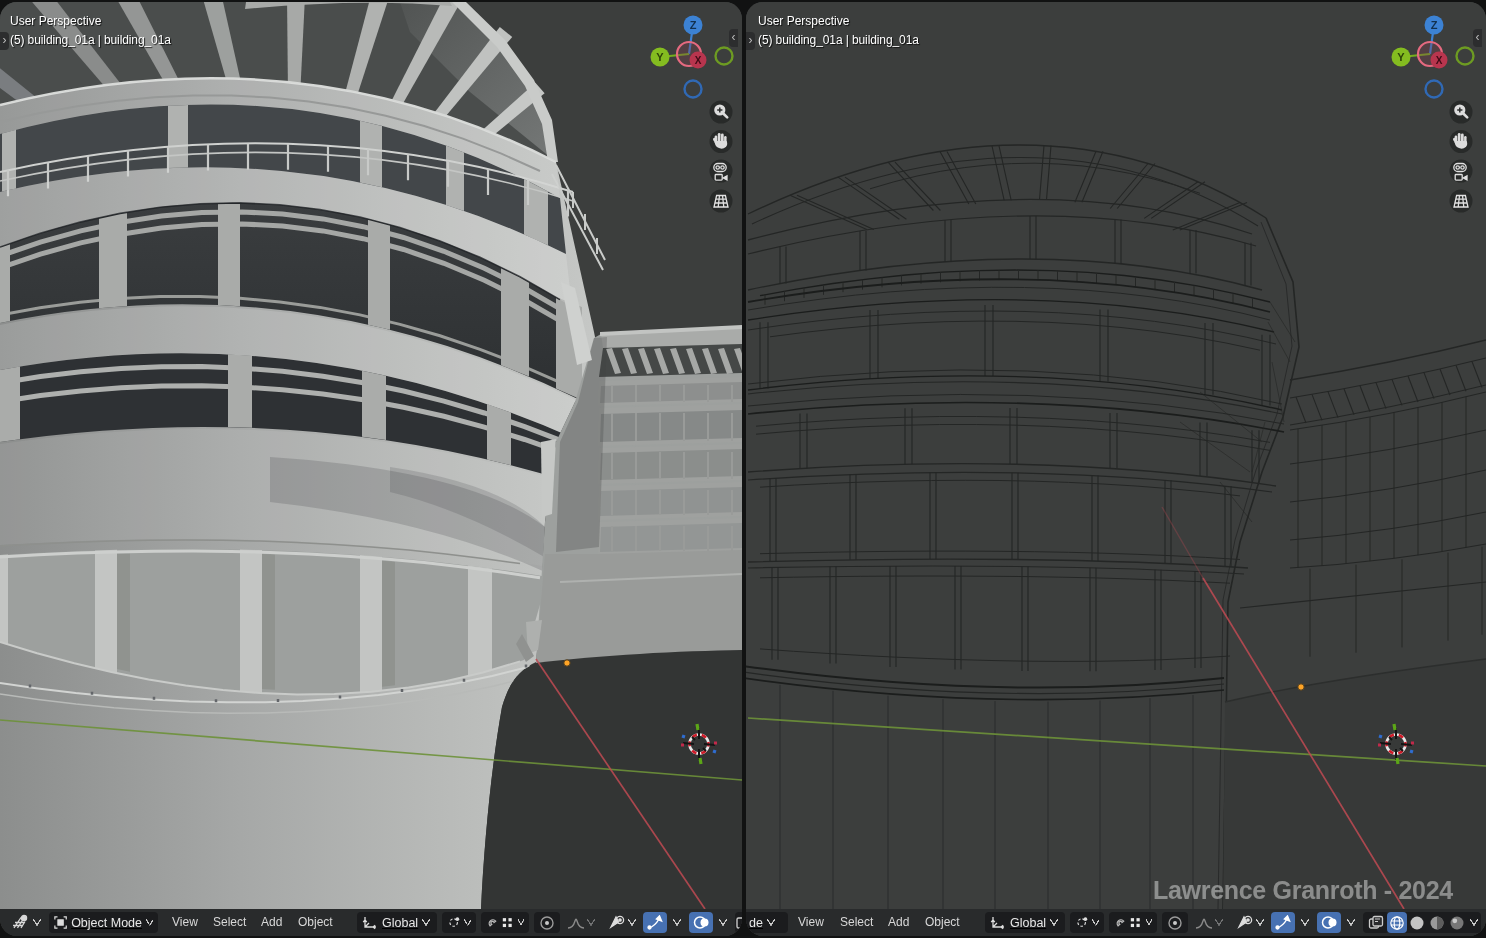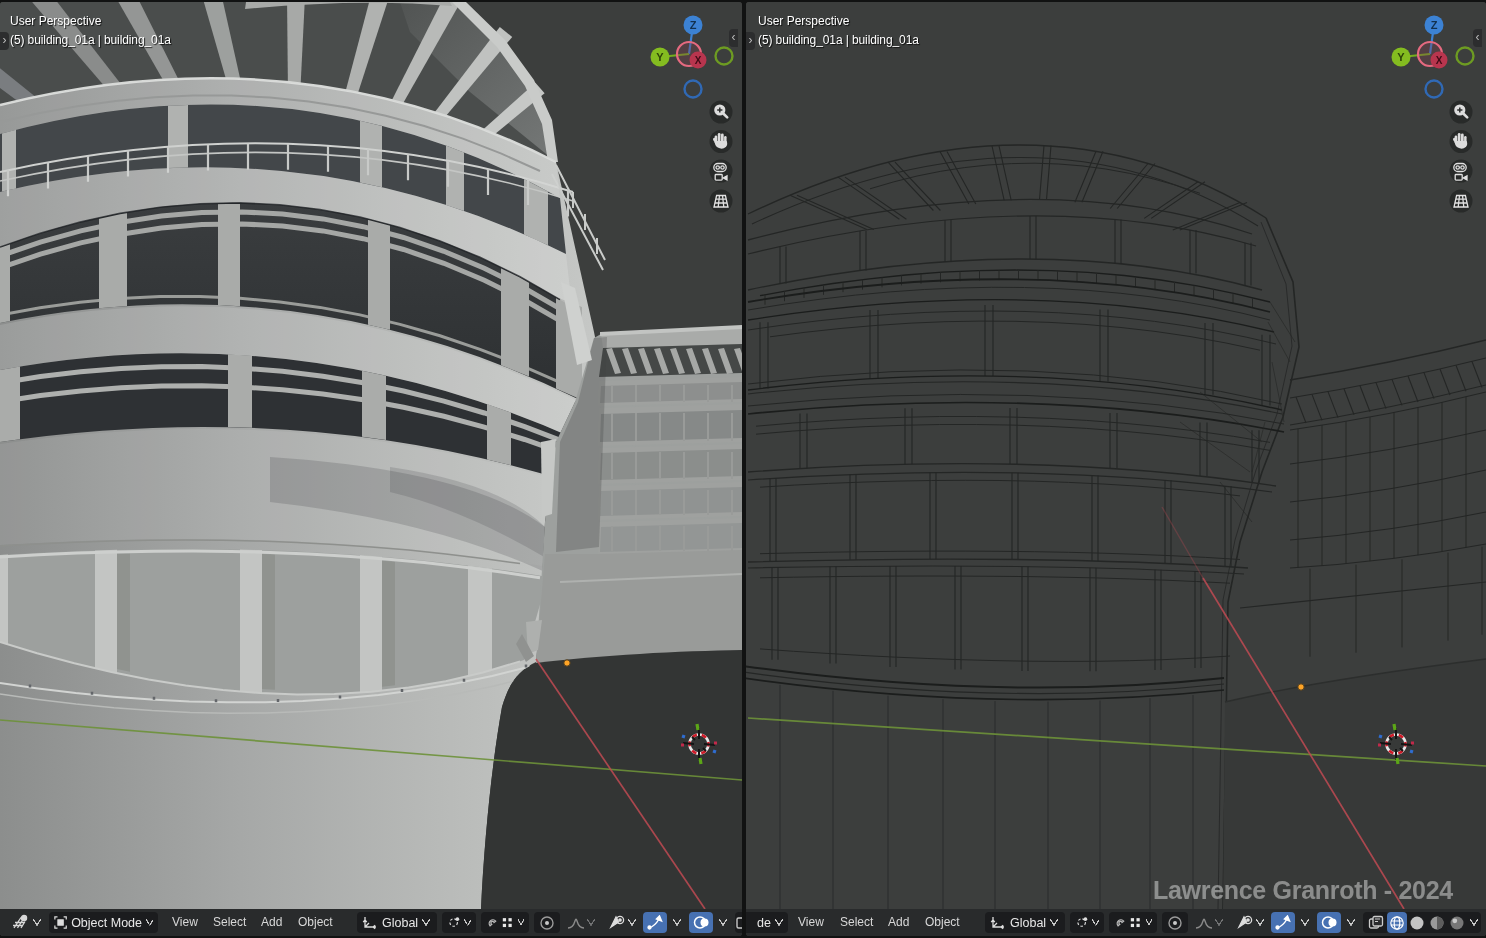--- a/index.html
+++ b/index.html
@@ -1,30 +1,30 @@
 <!DOCTYPE html>
 <html><head><meta charset="utf-8"><style>
 * { margin:0; padding:0; box-sizing:border-box; }
 html,body { width:1486px; height:938px; background:#111212; overflow:hidden;
   font-family:"Liberation Sans", sans-serif; }
 .abs { position:absolute; }
-#vpL, #vpR { position:absolute; top:2px; height:934px; border-radius:3px; overflow:hidden; background:#3c3e3d; }
+#vpL, #vpR { position:absolute; top:2px; height:934px; border-radius:17px; overflow:hidden; background:#3c3e3d; }
 #vpL { left:0; width:742px; }
 #vpR { left:746px; width:740px; }
 .vhdr { position:absolute; top:12px; color:#fff; font-size:12px;
   text-shadow:1px 1px 1px rgba(0,0,0,0.8); letter-spacing:0; }
 .vhdr .h1 { margin-bottom:5px; }
 .vhdr .h2 { letter-spacing:-0.1px; }
 .etab { position:absolute; width:9px; height:18px; background:#2c2d2e; color:#bdbdbd;
   font-size:12px; line-height:16px; text-align:center; z-index:1; }
 .vhdr { z-index:2; }
 .tbar { position:absolute; left:0; bottom:0; width:100%; height:27px; background:#292b2c; }
 .tbar .menu { position:absolute; top:6px; font-size:12px; color:#d8d8d8; }
 .tb-btn { position:absolute; top:3px; height:21px; background:#1b1c1e; border-radius:4px;
-  display:flex; align-items:center; padding:0 5px; gap:4px; }
+  display:flex; align-items:center; padding:0 5px; gap:4px;text-decoration:underline; }
 .tb-btn .t { font-size:12.5px; color:#e8e8e8; white-space:nowrap; }
 .tb-ico { position:absolute; top:3px; height:21px; display:flex; align-items:center;
   justify-content:center; gap:2px; }
 .tb-blue { position:absolute; top:3px; height:21px; background:#4771b2; border-radius:4px;
   display:flex; align-items:center; justify-content:center; }
 .shgrp { position:absolute; top:3px; height:21px; background:#1b1c1e; border-radius:4px;
   display:flex; align-items:center; }
 .sh { width:20px; height:21px; display:flex; align-items:center; justify-content:center; }
 .shblue { background:#4771b2; border-radius:4px; }
 .car { display:inline-block; width:8px; height:7px;
@@ -440,21 +440,21 @@
 <path d="M16.4,79.9 l3.6,-2 v4 Z" fill="#e0e0e0"></path>
 </g>
 <g stroke="#e0e0e0" fill="none" stroke-width="1.3">
 <path d="M9.6,97.5 h8.8 L21,109 H7 Z M12.5,97.5 L11.2,109 M15.5,97.5 L16.8,109 M8.4,101.2 h11.2 M7.7,105 h12.6"></path>
 </g>
 </svg>
 <div class="etab" style="left:0px;top:30px;border-radius:0 4px 4px 0">›</div>
     <div class="etab" style="left:727px;top:27px;border-radius:4px 0 0 4px">‹</div>
 <div class="tbar">
  <div class="tb-btn" style="left:-2px;width:44px;border-radius:0 4px 4px 0">
-  <span class="t" style="margin-left:8px">de</span>
+  <span class="t" style="margin-left:0">de</span>
         <span class="car"></span>
       </div>
  <span class="menu" style="left:52px">View</span>
  <span class="menu" style="left:94px">Select</span>
  <span class="menu" style="left:142px">Add</span>
  <span class="menu" style="left:179px">Object</span>
  <div class="tb-btn" style="left:239px;width:80px">
   <svg width="16" height="15" viewBox="0 0 16 15">
           <g stroke="#ddd" fill="none" stroke-width="1.3">
   <path d="M3,2 V12 H14 M3,12 L7,8 M3,5 l-1.8,2.2 M3,5 l1.8,2.2 M11,12 l2.2,-1.8 M11,12 l2.2,1.8"></path>

